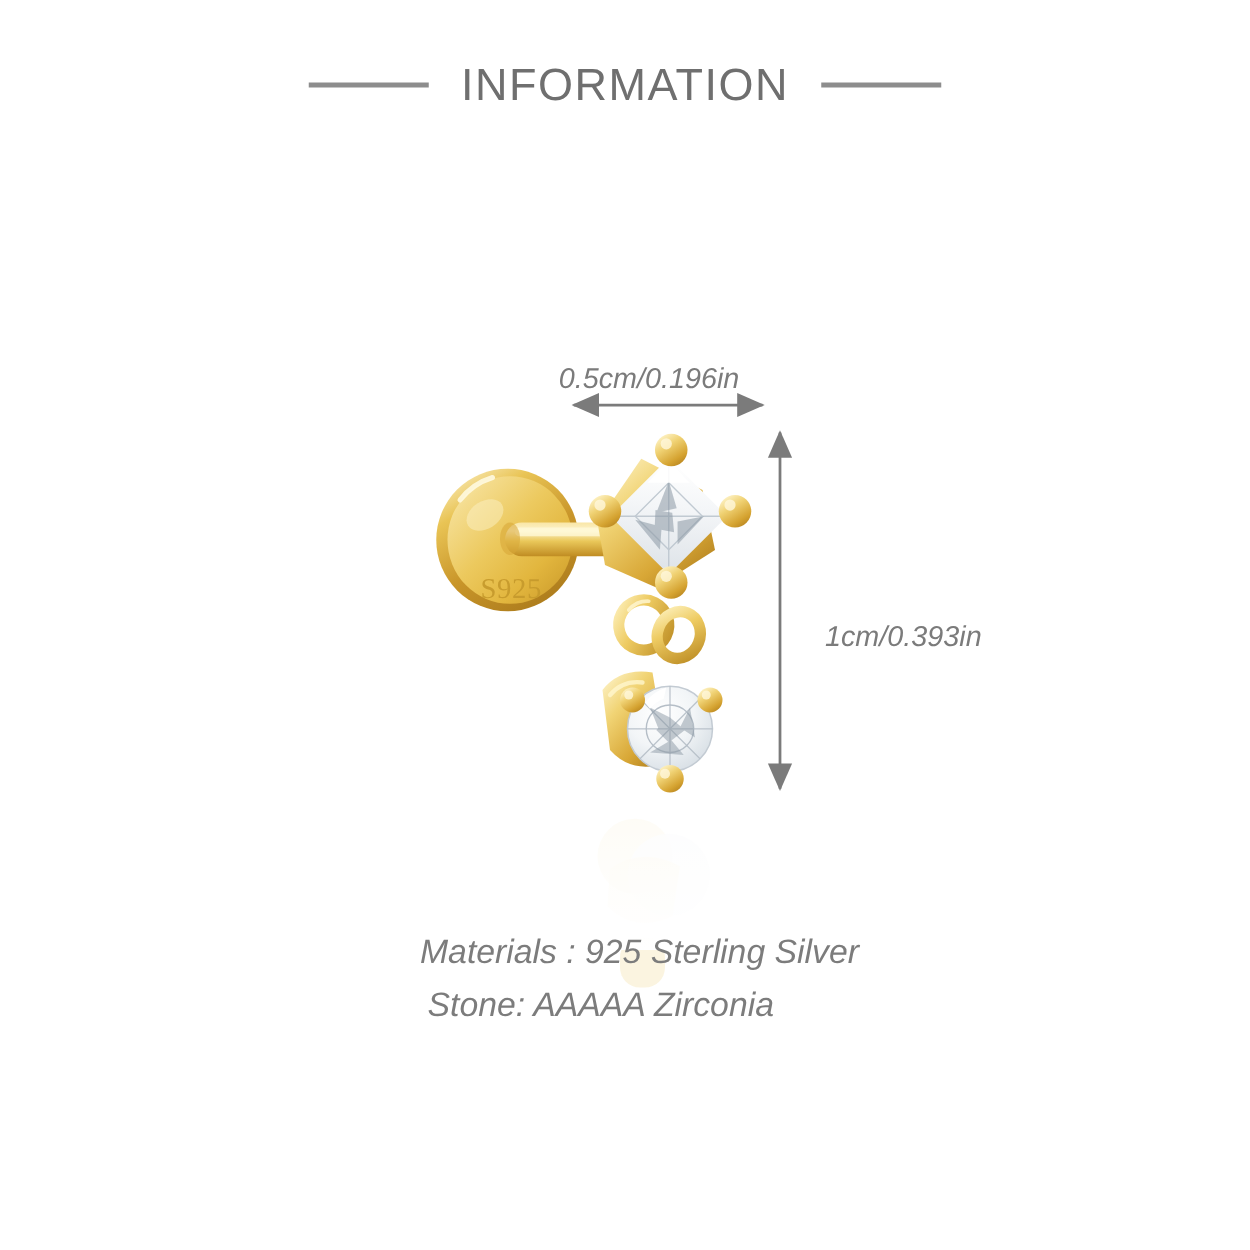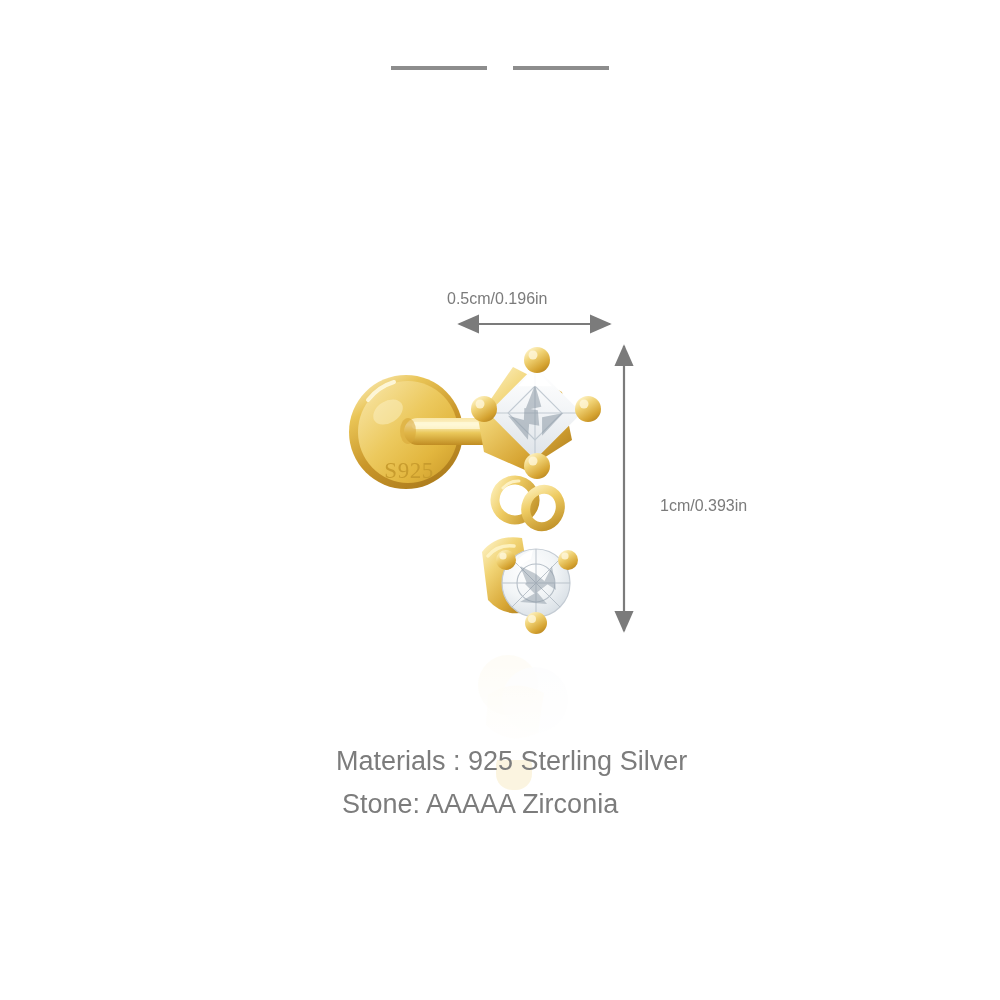--- a/index.html
+++ b/index.html
@@ -55,49 +55,52 @@
     width: 1000px;
     height: 888px;
     pointer-events: none;
   }
   .stage svg { display: block; }
 
   
   .dim-label {
     position: absolute;
     color: #7b7b7b;
-    font-size: 16px;
+    font-size: 23px;
     line-height: 1;
     white-space: nowrap;
+    font-style: italic;
   }
   .dim-width  { left: 447px; top: 291px; }
   .dim-height { left: 624px; top: 498px; margin-left: 36px; }
 
   
   .specs {
     position: absolute;
     left: 336px;
     top: 740px;
     width: 560px;
+    font-style: italic;
   }
   .spec-line {
     color: #7c7c7c;
     font-size: 27px;
     line-height: 43px;
     white-space: nowrap;
   }
   .spec-line.indent { padding-left: 6px; }
 </style>
 </head>
 <body>
 
 <div class="page">
 
   <div class="header">
     <div class="rule"></div>
+    <div class="header-title">INFORMATION</div>
     <div class="rule"></div>
   </div>
 
   <div class="stage">
     <svg width="1000" height="1000" viewBox="0 0 1000 1000">
       <defs>
 
         <linearGradient id="goldDisc" x1="0%" y1="0%" x2="100%" y2="100%">
           <stop offset="0%" stop-color="#fdf0c0"></stop>
           <stop offset="18%" stop-color="#f4dc8e"></stop>

